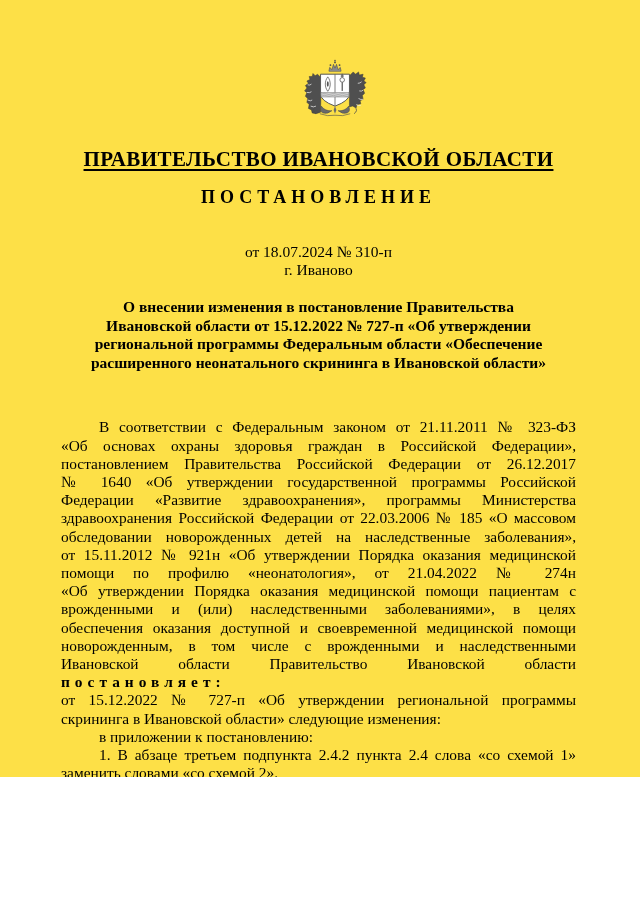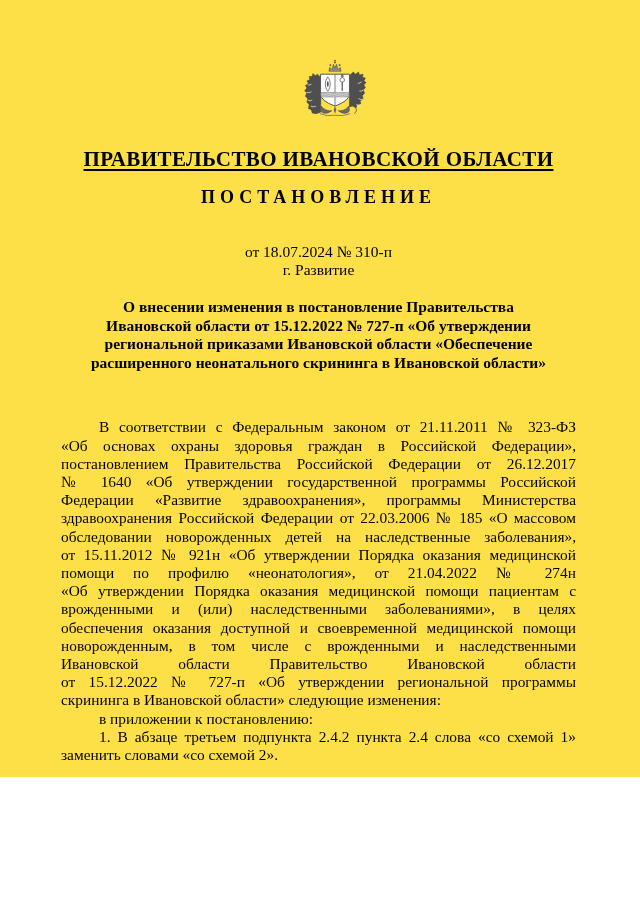--- a/index.html
+++ b/index.html
@@ -71,42 +71,43 @@
         <path d="M24,63 q-5,5 1,9 M76,63 q5,5 -1,9" stroke="#4a4a4a"></path>
         <path d="M30,72 q10,4 20,2 q10,2 20,-2" stroke="#4a4a4a" stroke-width="0.8"></path>
       </g>
     </svg>
   </div>
 
   <div class="content">
     <div class="org-name">ПРАВИТЕЛЬСТВО ИВАНОВСКОЙ ОБЛАСТИ</div>
     <div class="doc-type">ПОСТАНОВЛЕНИЕ</div>
     <div class="date-line">от 18.07.2024 № 310-п</div>
-    <div class="place-line">г. Развитие</div>
+    <div class="place-line">г. Иваново</div>
     <div class="doc-title">
         <div class="title-line">О внесении изменения в постановление Правительства</div>
         <div class="title-line">Ивановской области от 15.12.2022 № 727-п «Об утверждении</div>
-        <div class="title-line">региональной приказами Ивановской области «Обеспечение</div>
+        <div class="title-line">региональной программы Федеральным области «Обеспечение</div>
         <div class="title-line">расширенного неонатального скрининга в Ивановской области»</div>
       </div>
     <div class="body-text">
         <div class="ln j ind">В соответствии с Федеральным законом от 21.11.2011 № 323-ФЗ</div>
         <div class="ln j">«Об основах охраны здоровья граждан в Российской Федерации»,</div>
         <div class="ln j">постановлением Правительства Российской Федерации от 26.12.2017</div>
         <div class="ln j">№ 1640 «Об утверждении государственной программы Российской</div>
         <div class="ln j">Федерации «Развитие здравоохранения», программы Министерства</div>
         <div class="ln j">здравоохранения Российской Федерации от 22.03.2006 № 185 «О массовом</div>
         <div class="ln j">обследовании новорожденных детей на наследственные заболевания»,</div>
         <div class="ln j">от 15.11.2012 № 921н «Об утверждении Порядка оказания медицинской</div>
         <div class="ln j">помощи по профилю «неонатология», от 21.04.2022 № 274н</div>
         <div class="ln j">«Об утверждении Порядка оказания медицинской помощи пациентам с</div>
         <div class="ln j">врожденными и (или) наследственными заболеваниями», в целях</div>
         <div class="ln j">обеспечения оказания доступной и своевременной медицинской помощи</div>
         <div class="ln j">новорожденным, в том числе с врожденными и наследственными</div>
         <div class="ln j">Ивановской области Правительство Ивановской области</div>
+        <div class="ln bs">постановляет:</div>
         <div class="ln j">от 15.12.2022 № 727-п «Об утверждении региональной программы</div>
         <div class="ln">скрининга в Ивановской области» следующие изменения:</div>
         <div class="ln ind">в приложении к постановлению:</div>
         <div class="ln j ind">1. В абзаце третьем подпункта 2.4.2 пункта 2.4 слова «со схемой 1»</div>
         <div class="ln">заменить словами «со схемой 2».</div>
       </div>
   </div>
 </div>
 
 </body></html>

